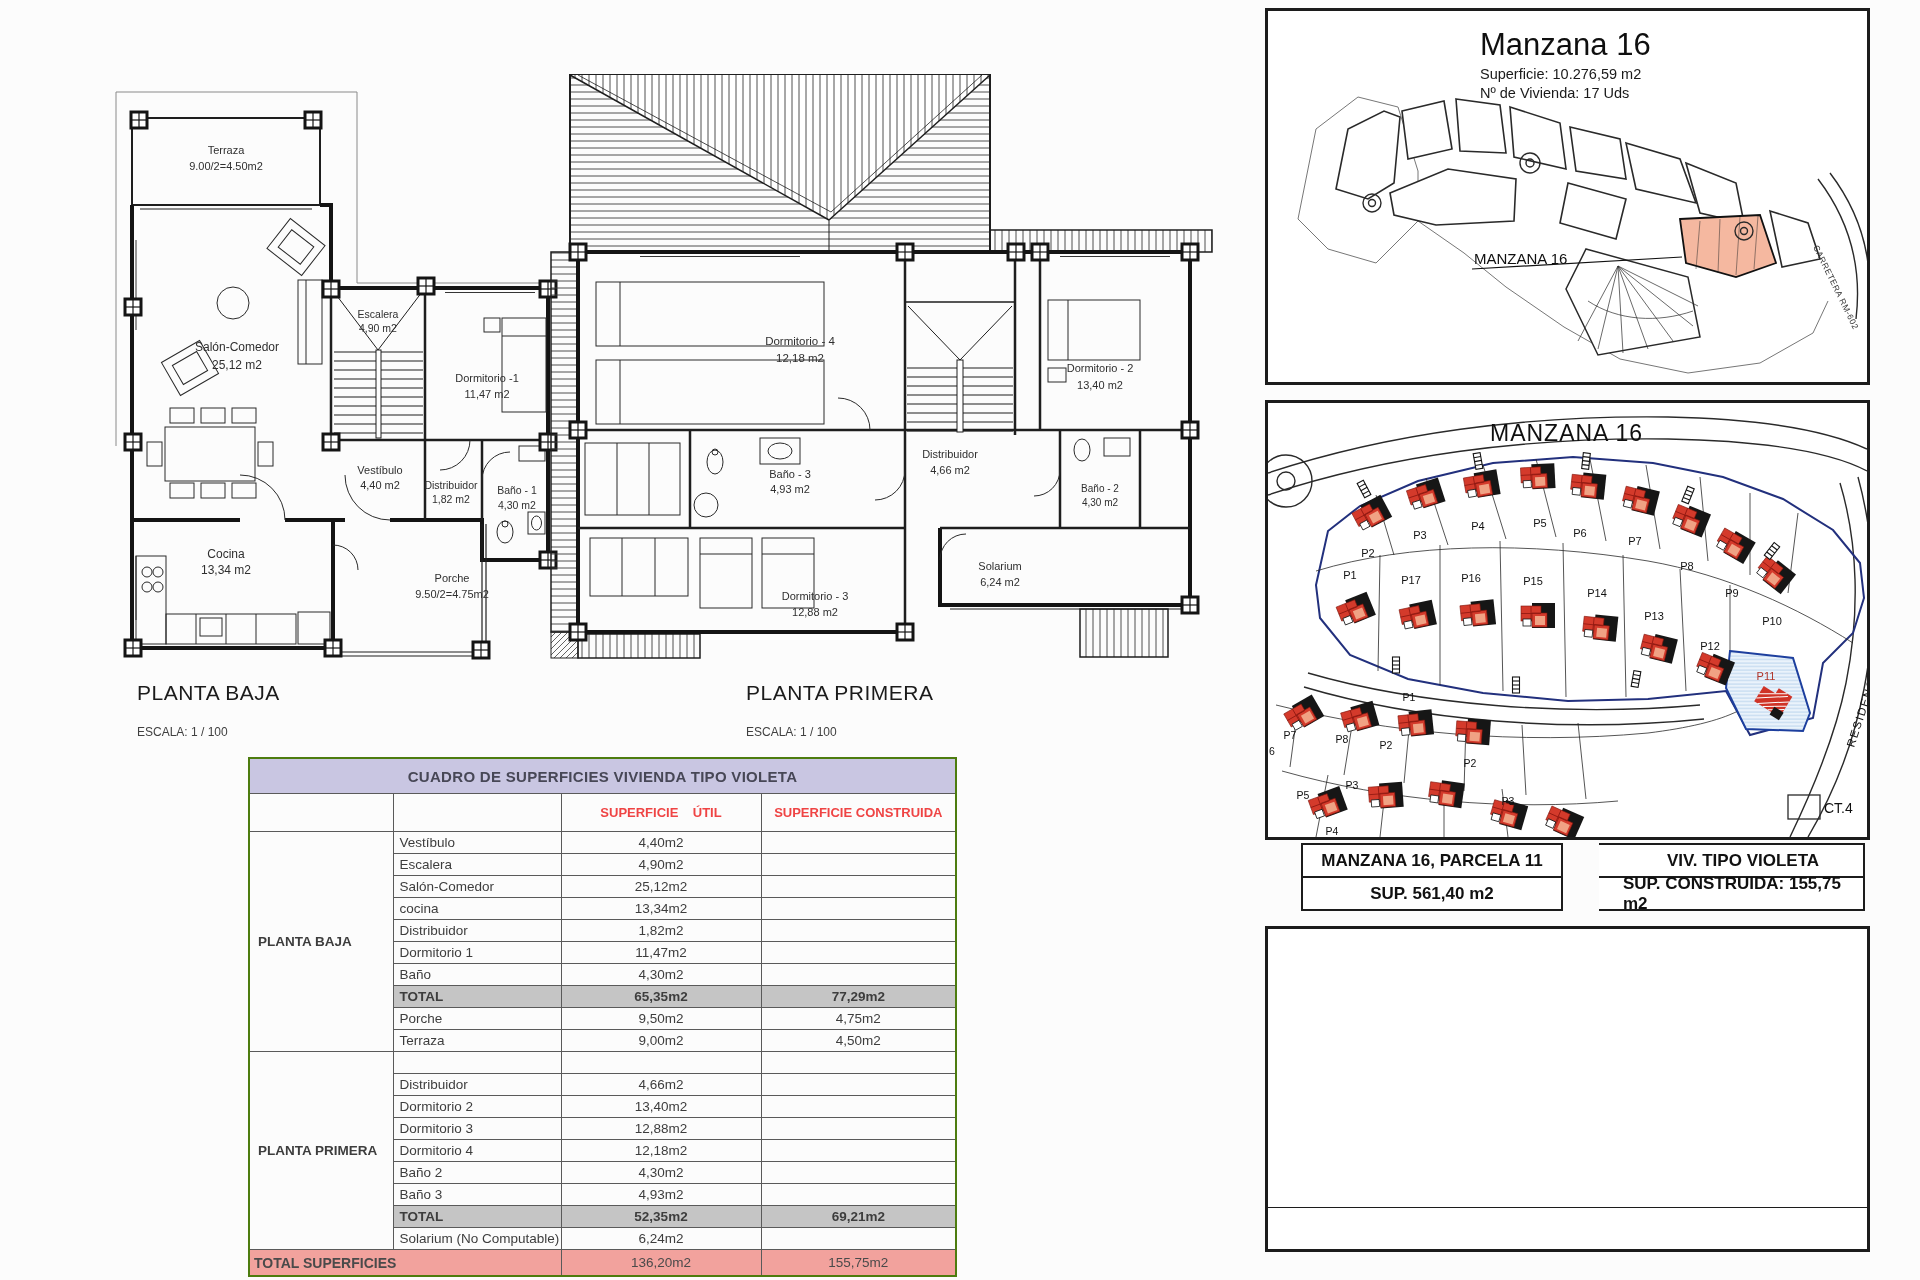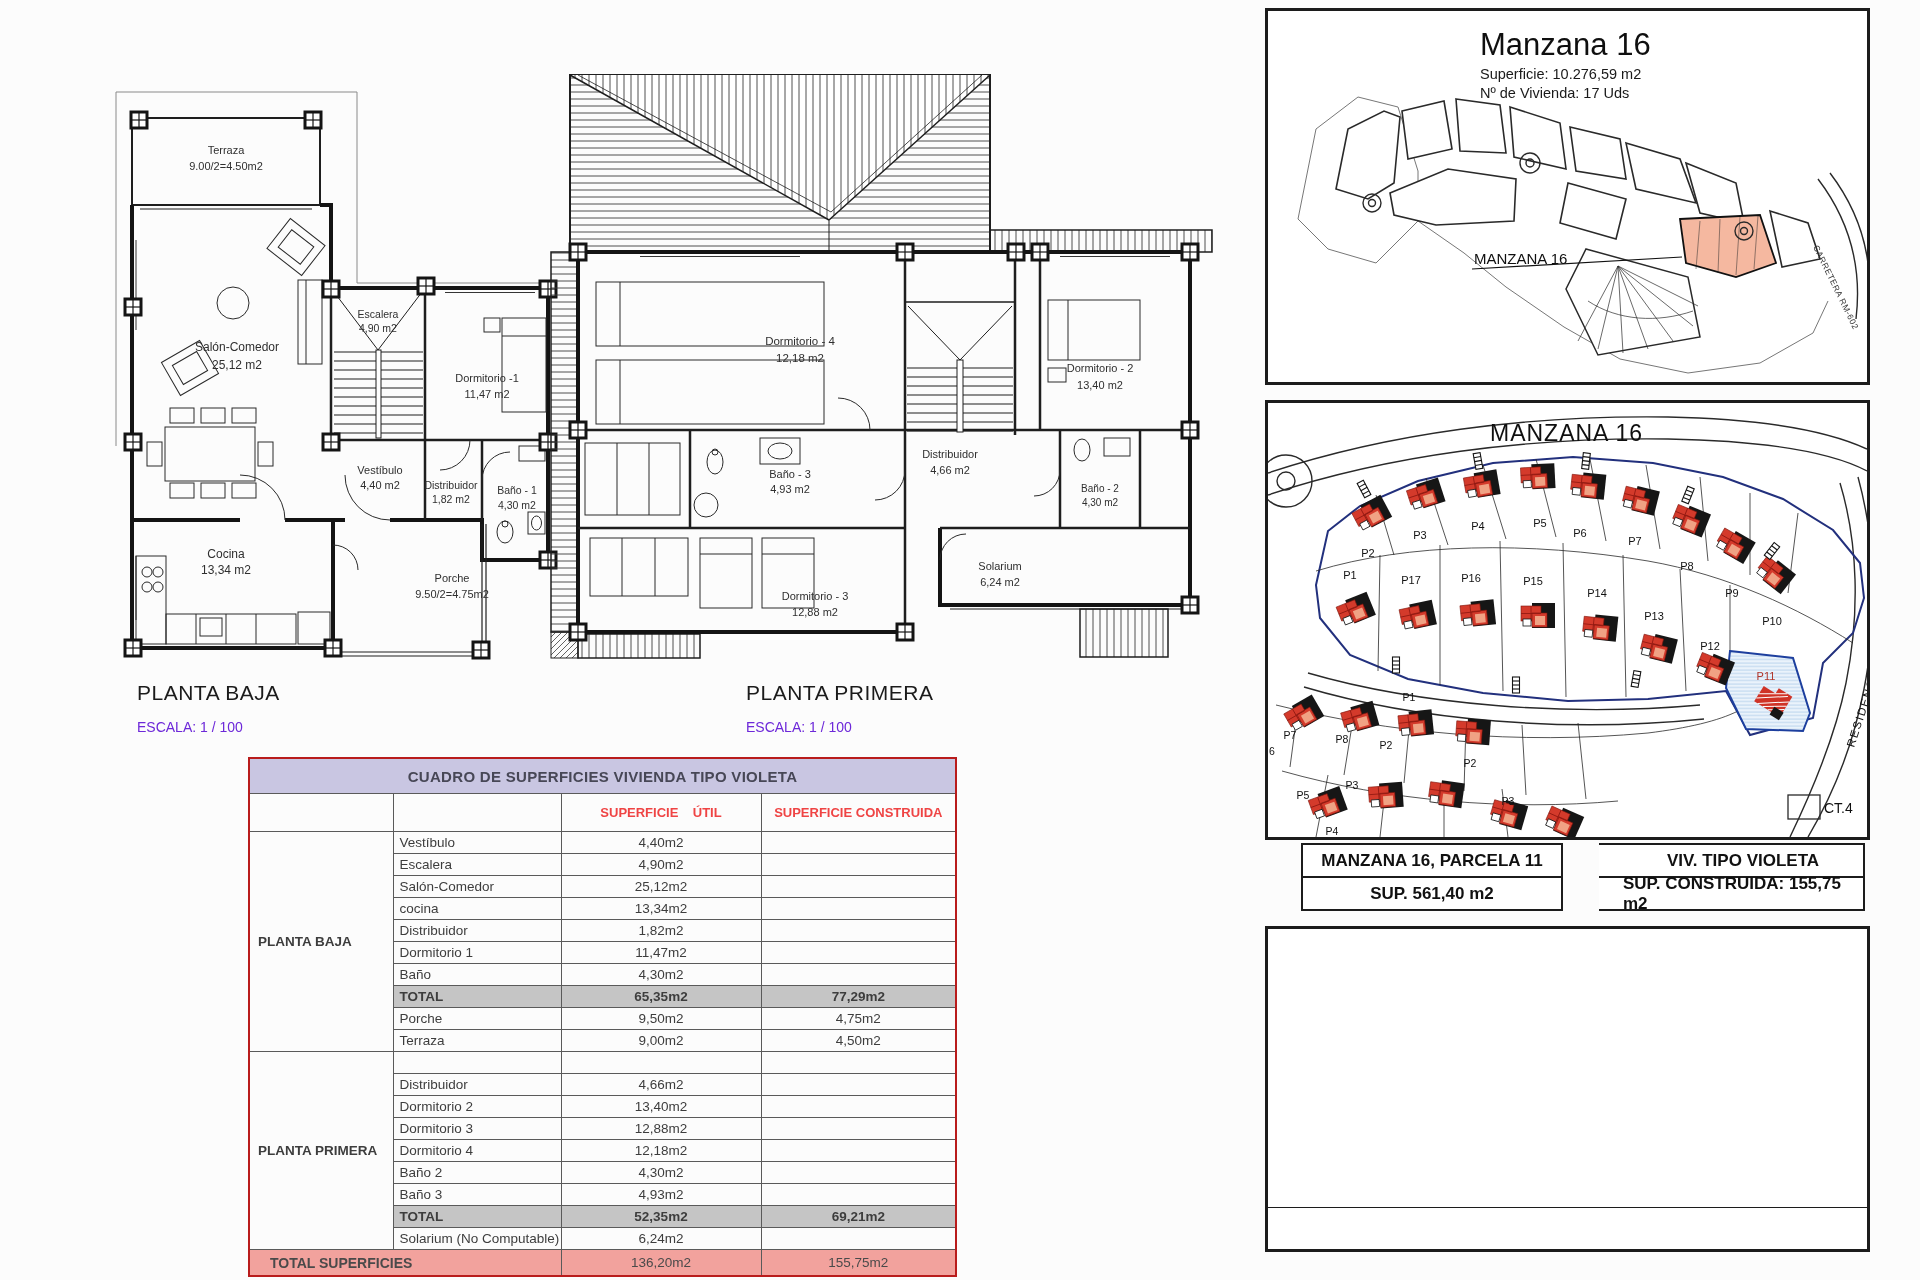--- a/index.html
+++ b/index.html
@@ -2,35 +2,35 @@
 <html><head>
 <meta charset="utf-8">
 <style>
   html,body { margin:0; padding:0; }
   body { width:1920px; height:1280px; position:relative; background:#fcfcfc;
          font-family:"Liberation Sans", sans-serif; color:#222; overflow:hidden; }
   .abs { position:absolute; }
   svg text { font-family:"Liberation Sans", sans-serif; }
   .rl  { fill:#2f2f2f; text-anchor:middle; }
   .cap-title { font-size:21px; color:#1b1b1b; letter-spacing:.5px; }
-  .cap-scale { font-size:14px; color:#6d28d9; margin-top:14px; }
+  .cap-scale { font-size:12px; color:#404040; margin-top:20px; }
 
   
-  #surf { border-collapse:collapse; table-layout:fixed; width:707px; border:2px solid #b91c1c; color:#3d3d3d; }
+  #surf { border-collapse:collapse; table-layout:fixed; width:707px; border:2px solid #4d7c0f; color:#3d3d3d; }
   #surf td { border:1px solid #5a5a5a; font-size:13.5px; height:21px; padding:0 6px;
              white-space:nowrap; overflow:hidden; }
   #surf td.val { text-align:center; }
   #surf td.title { background:#c9c6e2; font-weight:bold; font-size:15px; text-align:center;
                    height:34px; color:#474756; letter-spacing:.3px; }
   #surf td.head { font-weight:bold; font-size:13px; text-align:center; height:37px; color:#ef4444; }
   #surf td.group { font-weight:bold; font-size:13.5px; padding-left:8px; }
   #surf tr.total td.c2, #surf tr.total td.val { background:#c5c5c5; font-weight:bold;margin-top:17px; }
   #surf tr.spacer td { height:21px; }
   #surf tr.grand td { background:#f2a29d; height:25px; color:#4a4a4a; }
-  #surf tr.grand td.glabel { font-weight:bold; font-size:14px; padding-left:20px; }
+  #surf tr.grand td.glabel { font-weight:bold; font-size:14px; padding-left:4px; }
 
   .panel { position:absolute; border:3px solid #1c1c1c; background:#fff; }
   .info-row { display:grid; grid-template-columns:298px 302px; }
   .info-cell { border:2px solid #1c1c1c; height:31px; display:flex; align-items:center;
                justify-content:center; font-weight:bold; font-size:17px; color:#111; background:#fff;margin-left:36px; }
   .info-row .info-cell + .info-cell { border-left:none;padding-left:24px; }
   .info-row + .info-row .info-cell { border-top:none; }
 </style>
 </head>
 <body>

